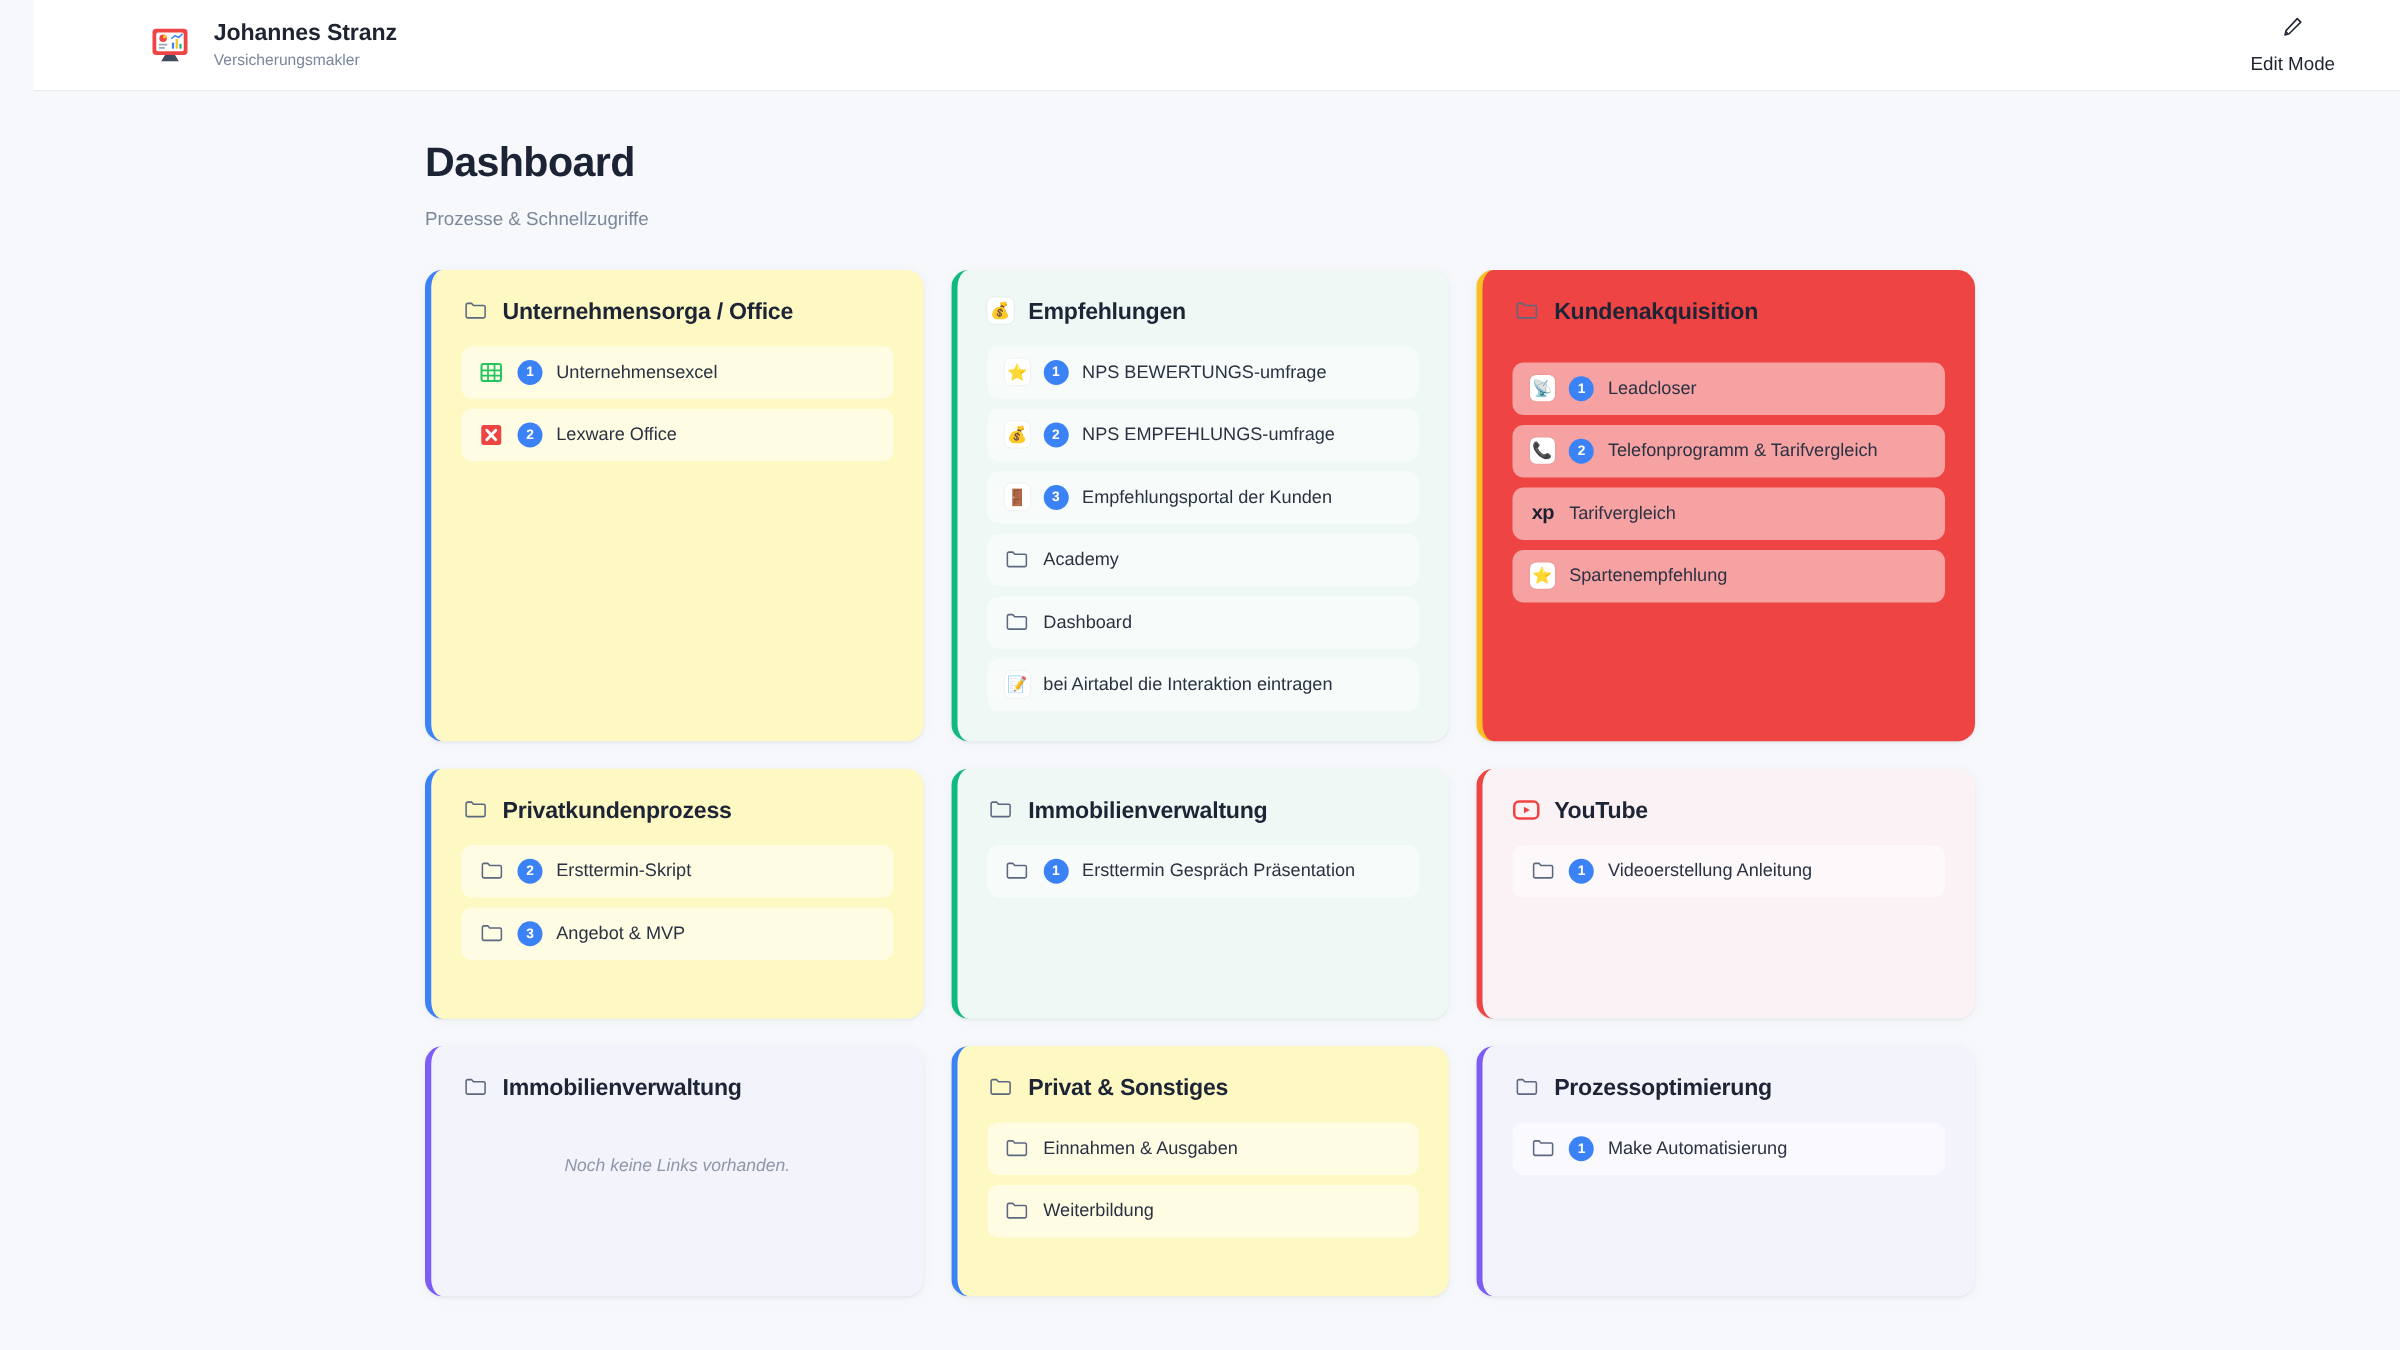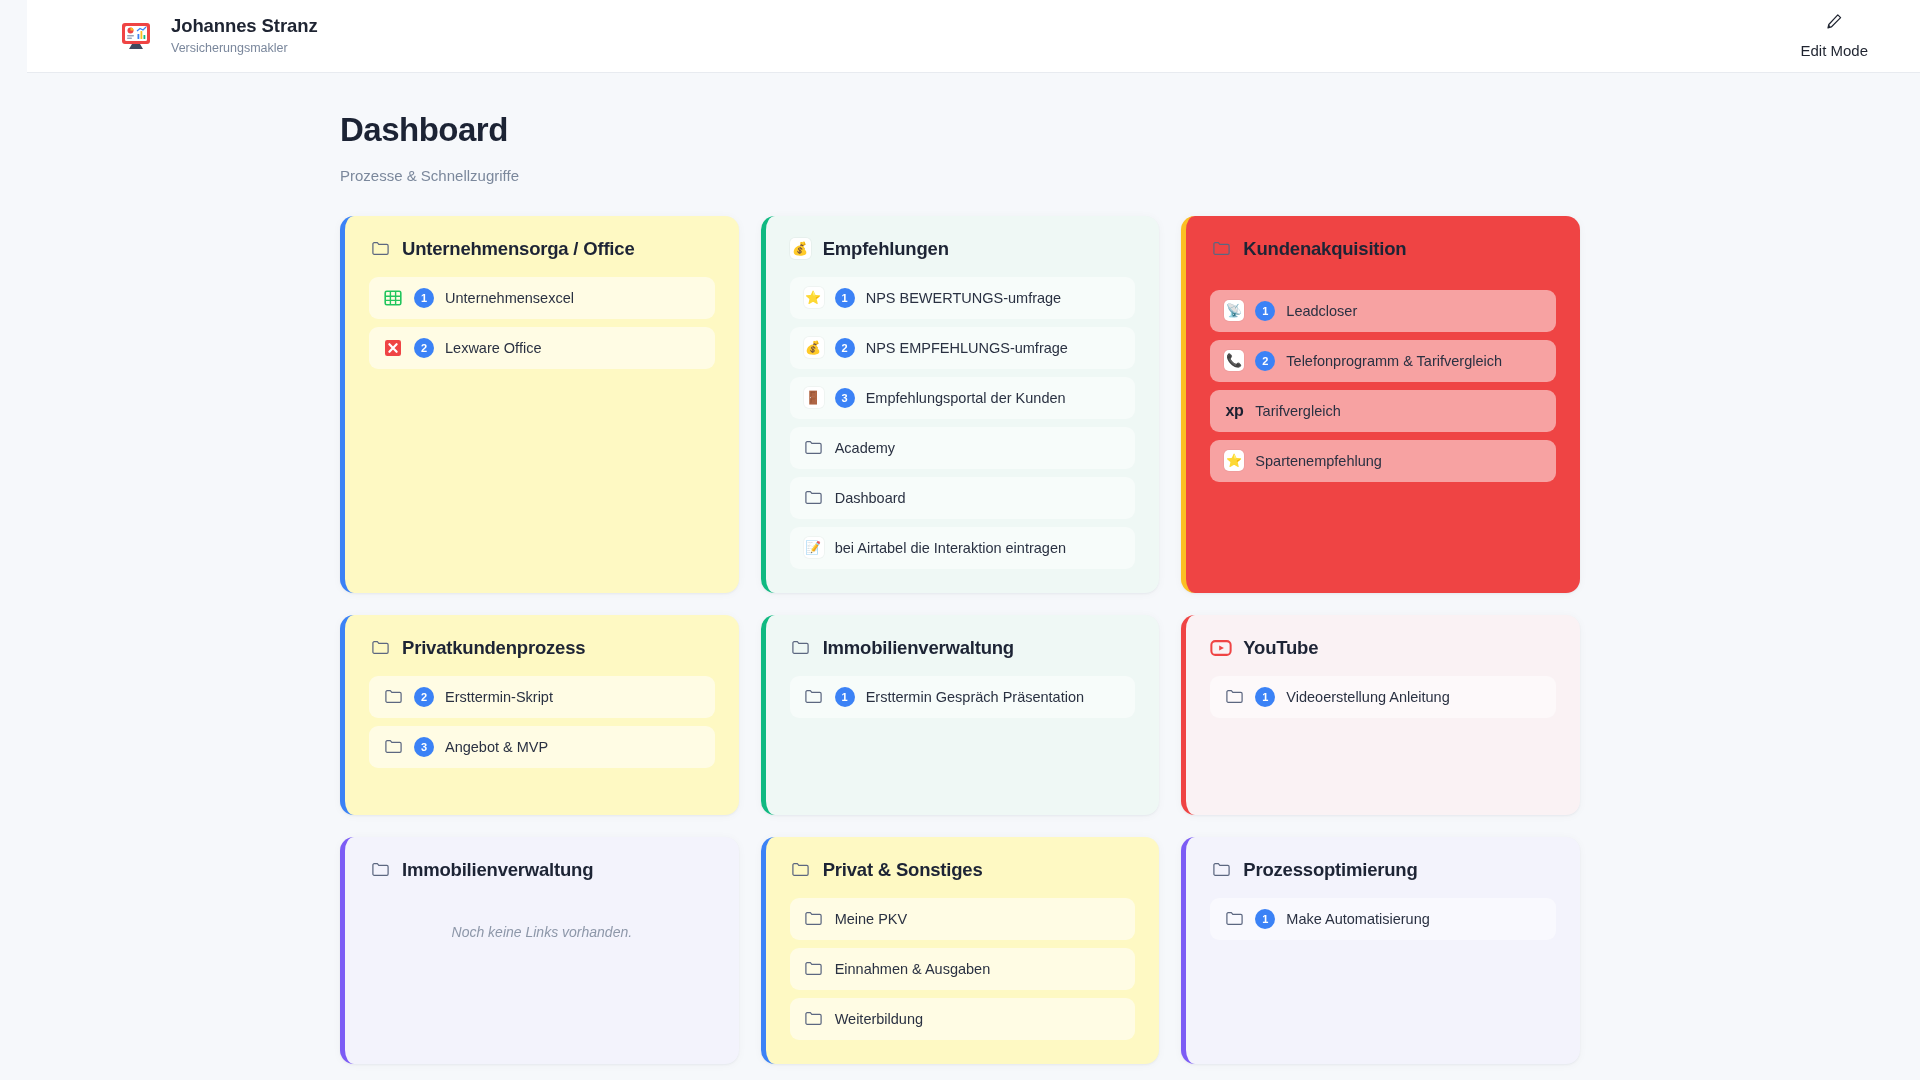--- a/index.html
+++ b/index.html
@@ -381,28 +381,20 @@
             </span>
             <span class="card-title">Privat &amp; Sonstiges</span>
           </div>
           <div class="links">
             <div class="link-row">
               <span class="link-icon">
                 <svg width="19" height="19" viewBox="0 0 20 20">
                   <path d="M2 5.2a1.3 1.3 0 0 1 1.3-1.3h3.4l1.5 1.8h8.5A1.3 1.3 0 0 1 18 7v7.8a1.3 1.3 0 0 1-1.3 1.3H3.3A1.3 1.3 0 0 1 2 14.8Z" fill="none" stroke="#5c6780" stroke-width="1.3" stroke-linejoin="round"></path>
                 </svg>
               </span>
-              <span class="link-label">Meine PKV</span>
-            </div>
-            <div class="link-row">
-              <span class="link-icon">
-                <svg width="19" height="19" viewBox="0 0 20 20">
-                  <path d="M2 5.2a1.3 1.3 0 0 1 1.3-1.3h3.4l1.5 1.8h8.5A1.3 1.3 0 0 1 18 7v7.8a1.3 1.3 0 0 1-1.3 1.3H3.3A1.3 1.3 0 0 1 2 14.8Z" fill="none" stroke="#5c6780" stroke-width="1.3" stroke-linejoin="round"></path>
-                </svg>
-              </span>
               <span class="link-label">Einnahmen &amp; Ausgaben</span>
             </div>
             <div class="link-row">
               <span class="link-icon">
                 <svg width="19" height="19" viewBox="0 0 20 20">
                   <path d="M2 5.2a1.3 1.3 0 0 1 1.3-1.3h3.4l1.5 1.8h8.5A1.3 1.3 0 0 1 18 7v7.8a1.3 1.3 0 0 1-1.3 1.3H3.3A1.3 1.3 0 0 1 2 14.8Z" fill="none" stroke="#5c6780" stroke-width="1.3" stroke-linejoin="round"></path>
                 </svg>
               </span>
               <span class="link-label">Weiterbildung</span>
             </div>

